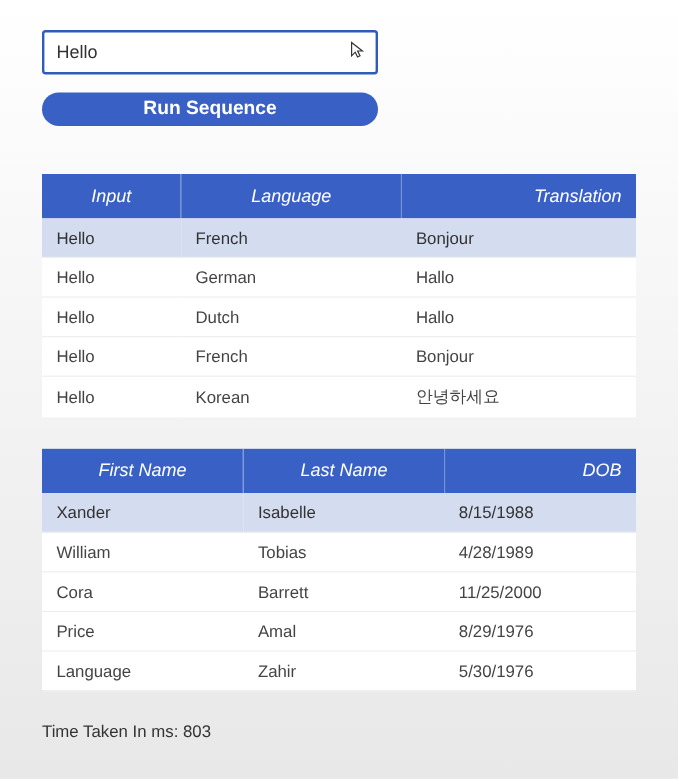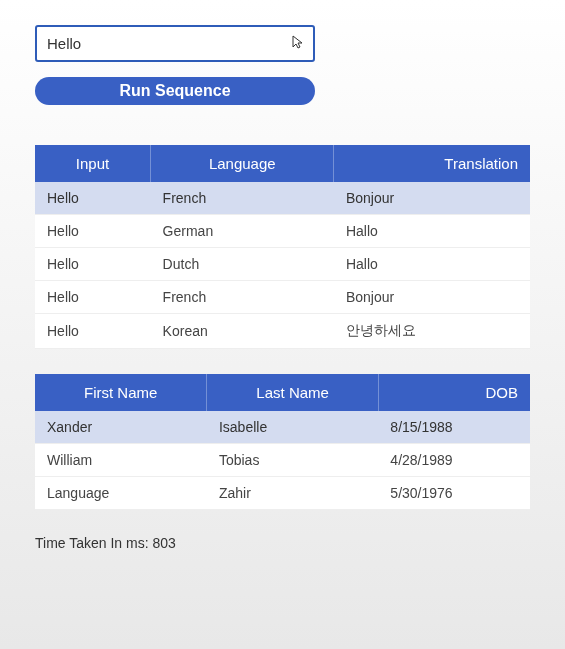--- a/index.html
+++ b/index.html
@@ -56,20 +56,21 @@
       background: #fff;
     }
     .data-table th {
       background: #3960c4;
       color: #fff;
       padding: 10px 12px;
       text-align: left;
       font-weight: 500;
       font-size: 15px;
       border-right: 1px solid rgba(255,255,255,0.3);
+      font-style: italic;
     }
     .data-table th:first-child {
       text-align: center;
     }
     .data-table th:nth-child(2) {
       text-align: center;
       margin-top: 18px;
     }
     .data-table th:nth-child(3) {
       text-align: center;
@@ -162,20 +163,30 @@
         <td>Xander</td>
         <td>Isabelle</td>
         <td>8/15/1988</td>
       </tr>
       <tr>
         <td>William</td>
         <td>Tobias</td>
         <td>4/28/1989</td>
       </tr>
       <tr>
+        <td>Cora</td>
+        <td>Barrett</td>
+        <td>11/25/2000</td>
+      </tr>
+      <tr>
+        <td>Price</td>
+        <td>Amal</td>
+        <td>8/29/1976</td>
+      </tr>
+      <tr>
         <td>Language</td>
         <td>Zahir</td>
         <td>5/30/1976</td>
       </tr>
     </tbody>
 </table>
 
 <div class="status-text">
   <span>Time Taken In ms: </span><span>803</span>
 </div>

